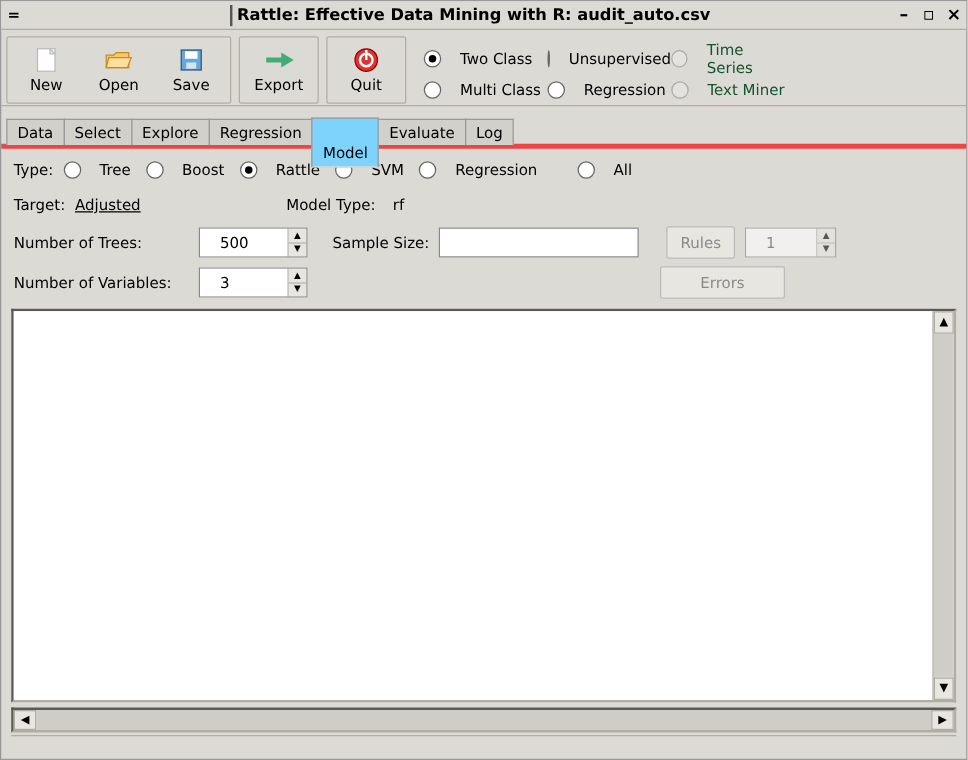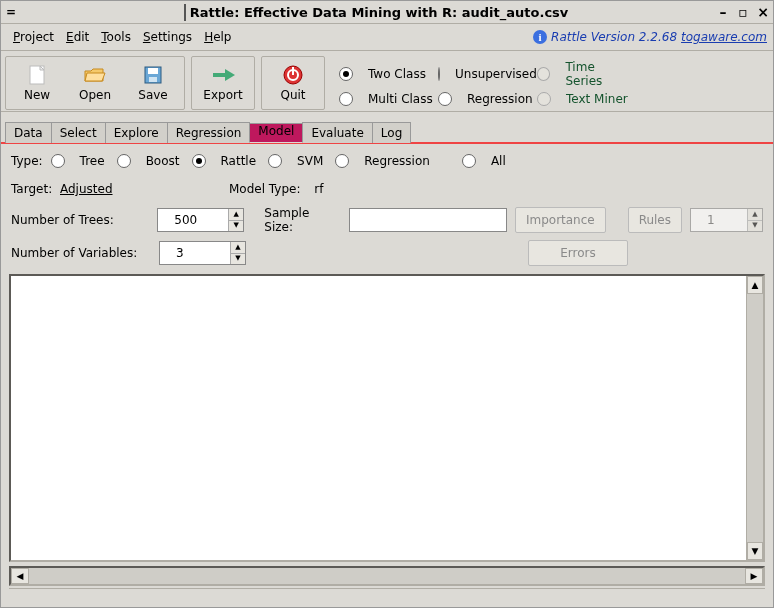--- a/index.html
+++ b/index.html
@@ -148,39 +148,39 @@
   }
   .radio.disabled .radio-dot { border-color:#aaa; background:#e4e2dc;}
   .radio.selected .radio-dot::after {
     content:'';width:6px;height:6px;border-radius:50%;background:#000;
   }
   
   .tabs {
     display:flex;
     align-items:flex-end;
     padding: 4px 4px 0 4px;
-    border-bottom: 2px solid #ef4444;
+    border-bottom: 4px solid #ef4444;
     gap:0;
     height: 26px;
   }
   .tab {
     padding: 3px 8px;
     border: 1px solid #999;
     border-bottom: none;
     background: #d2d0ca;
     margin-right: -1px;
     position:relative;
     top:1px;
     cursor:default;
     font-size:12px;
   }
   .tab.active {
-    background:#be185d;
-    top:1px;
-    padding-top:0;
+    background:#7dd3fc;
+    top:19px;
+    padding-top:20px;
     padding-bottom:4px;
     border-bottom: 1px solid #dcdad5;
     z-index:2;
   }
   
   .panel {
     padding: 6px 10px;
     display:flex;flex-direction:column;gap:6px;
   }
   .row { display:flex;align-items:center;gap:8px; min-height:22px;}
@@ -257,33 +257,20 @@
       <span class="tiny-window-icon"></span>
       <span>Rattle: Effective Data Mining with R: audit_auto.csv</span>
     </div>
     <div class="right-controls">
       <span class="window-btn">–</span>
       <span class="window-btn">▫</span>
       <span class="window-btn">×</span>
     </div>
   </div>
 
-  <div class="menubar">
-    <div class="menu-item"><span class="ul">P</span>roject</div>
-    <div class="menu-item"><span class="ul">E</span>dit</div>
-    <div class="menu-item"><span class="ul">T</span>ools</div>
-    <div class="menu-item"><span class="ul">S</span>ettings</div>
-    <div class="menu-item"><span class="ul">H</span>elp</div>
-    <div class="spacer"></div>
-    <div class="version-area">
-      <span class="info-icon">i</span>
-      <span>Rattle Version 2.2.68</span>
-      <a href="#">togaware.com</a>
-    </div>
-  </div>
 
   <div class="toolbar">
     <div class="tool-group">
       <div class="tool-btn">
         <span class="tool-icon">
           <svg width="20" height="22">
               <rect x="3" y="2" width="14" height="18" fill="#fff" stroke="#bbb"></rect>
               <polygon points="13,2 17,6 13,6" fill="#eee" stroke="#bbb"></polygon>
             </svg>
         </span>
@@ -422,21 +409,20 @@
         <span class="spin-btns">
             <div>▲</div>
             <div>▼</div>
           </span>
       </span>
       <span style="width:4px;"></span>
       <span>Sample Size:</span>
       <span class="text-input" style="width:158px;">
         <input type="text" value="" style="">
       </span>
-      <span class="btn disabled">Importance</span>
       <span style="width:6px;"></span>
       <span class="btn disabled">Rules</span>
       <span class="spin-input" style="opacity:.6;">
         <input type="text" disabled="" style="width: 24px;" value="1">
         <span class="spin-btns">
             <div>▲</div>
             <div>▼</div>
           </span>
       </span>
     </div>

